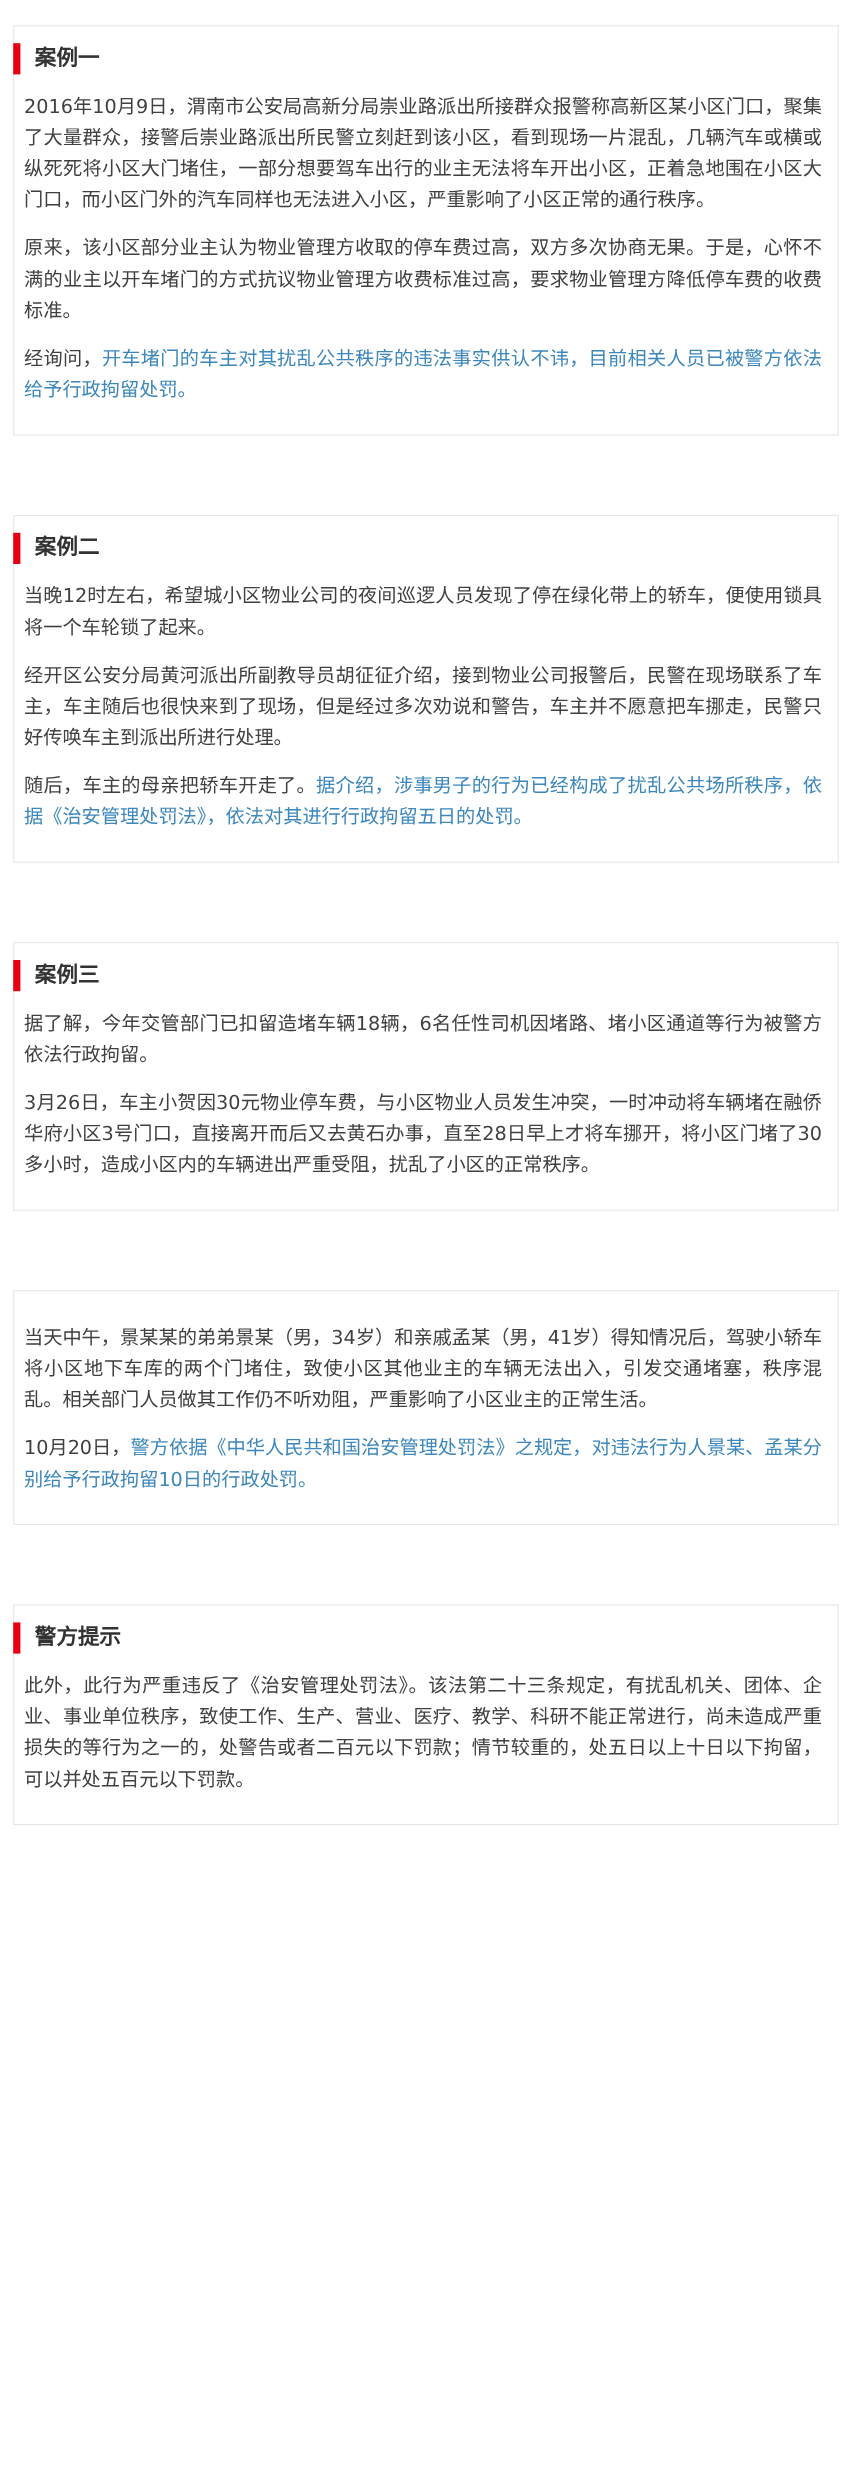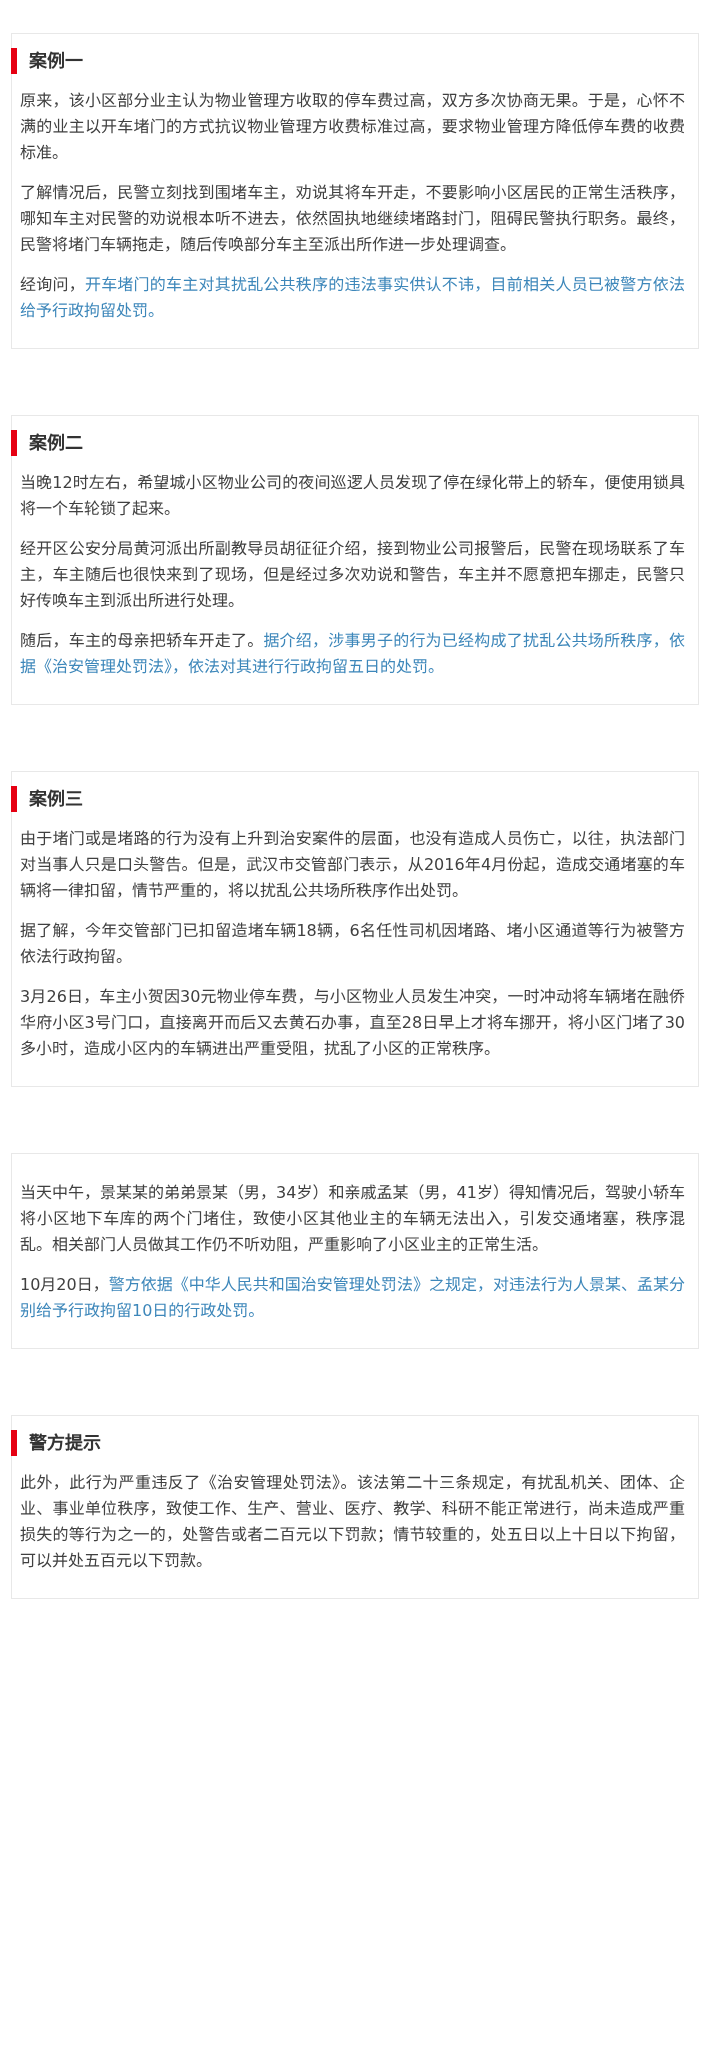--- a/index.html
+++ b/index.html
@@ -14,21 +14,21 @@
   html,body{margin:0;padding:0;background:var(--bg);}
   body{
     width:710px;
     font-family:"DejaVu Sans","Liberation Sans",sans-serif;
   }
   main[data-name="article"]{
     padding:21px 0 17px;
   }
   .card{
     position:relative;
-    margin:12px 11px 66px;
+    margin:0 11px 66px;
     border:1px solid var(--border);
     background:#ffffff;
     padding:12px 13px 24px 8px;
   }
   .card:last-child{margin-bottom:0;}
   .card-title{
     display:flex;
     align-items:center;
     margin:2px 0 0;
     font-size:18px;
@@ -56,39 +56,38 @@
 </style>
 </head>
 <body>
 
 <main data-name="article">
     <section class="card" data-name="case-card-1">
       <h2 class="card-title" data-name="section-title">
         <span class="accent-bar" data-name="title-accent-bar"></span>
         <span data-name="section-title-text">案例一</span>
       </h2>
+      <p class="body-para" data-name="paragraph"><span class="plain" data-name="body-text">2016年10月9日，渭南市公安局高新分局崇业路派出所接群众报警称高新区某小区门口，聚集了大量群众，接警后崇业路派出所民警立刻赶到该小区，看到现场一片混乱，几辆汽车或横或纵死死将小区大门堵住，一部分想要驾车出行的业主无法将车开出小区，正着急地围在小区大门口，而小区门外的汽车同样也无法进入小区，严重影响了小区正常的通行秩序。</span></p>
       <p class="body-para" data-name="paragraph"><span class="plain" data-name="body-text">原来，该小区部分业主认为物业管理方收取的停车费过高，双方多次协商无果。于是，心怀不满的业主以开车堵门的方式抗议物业管理方收费标准过高，要求物业管理方降低停车费的收费标准。</span></p>
-      <p class="body-para" data-name="paragraph"><span class="plain" data-name="body-text">了解情况后，民警立刻找到围堵车主，劝说其将车开走，不要影响小区居民的正常生活秩序，哪知车主对民警的劝说根本听不进去，依然固执地继续堵路封门，阻碍民警执行职务。最终，民警将堵门车辆拖走，随后传唤部分车主至派出所作进一步处理调查。</span></p>
       <p class="body-para" data-name="paragraph"><span class="plain" data-name="body-text">经询问，</span><span class="hl" data-name="highlighted-text">开车堵门的车主对其扰乱公共秩序的违法事实供认不讳，目前相关人员已被警方依法给予行政拘留处罚。</span></p>
     </section>
     <section class="card" data-name="case-card-2">
       <h2 class="card-title" data-name="section-title">
         <span class="accent-bar" data-name="title-accent-bar"></span>
         <span data-name="section-title-text">案例二</span>
       </h2>
       <p class="body-para" data-name="paragraph"><span class="plain" data-name="body-text">当晚12时左右，希望城小区物业公司的夜间巡逻人员发现了停在绿化带上的轿车，便使用锁具将一个车轮锁了起来。</span></p>
       <p class="body-para" data-name="paragraph"><span class="plain" data-name="body-text">经开区公安分局黄河派出所副教导员胡征征介绍，接到物业公司报警后，民警在现场联系了车主，车主随后也很快来到了现场，但是经过多次劝说和警告，车主并不愿意把车挪走，民警只好传唤车主到派出所进行处理。</span></p>
       <p class="body-para" data-name="paragraph"><span class="plain" data-name="body-text">随后，车主的母亲把轿车开走了。</span><span class="hl" data-name="highlighted-text">据介绍，涉事男子的行为已经构成了扰乱公共场所秩序，依据《治安管理处罚法》，依法对其进行行政拘留五日的处罚。</span></p>
     </section>
     <section class="card" data-name="case-card-3">
       <h2 class="card-title" data-name="section-title">
         <span class="accent-bar" data-name="title-accent-bar"></span>
         <span data-name="section-title-text">案例三</span>
       </h2>
-      <p class="body-para" data-name="paragraph"><span class="plain" data-name="body-text">由于堵门或是堵路的行为没有上升到治安案件的层面，也没有造成人员伤亡，以往，执法部门对当事人只是口头警告。但是，武汉市交管部门表示，从2016年4月份起，造成交通堵塞的车辆将一律扣留，情节严重的，将以扰乱公共场所秩序作出处罚。</span></p>
       <p class="body-para" data-name="paragraph"><span class="plain" data-name="body-text">据了解，今年交管部门已扣留造堵车辆18辆，6名任性司机因堵路、堵小区通道等行为被警方依法行政拘留。</span></p>
       <p class="body-para" data-name="paragraph"><span class="plain" data-name="body-text">3月26日，车主小贺因30元物业停车费，与小区物业人员发生冲突，一时冲动将车辆堵在融侨华府小区3号门口，直接离开而后又去黄石办事，直至28日早上才将车挪开，将小区门堵了30多小时，造成小区内的车辆进出严重受阻，扰乱了小区的正常秩序。</span></p>
     </section>
     <section class="card" data-name="case-card-4">
       <p class="body-para" data-name="paragraph"><span class="plain" data-name="body-text">当天中午，景某某的弟弟景某（男，34岁）和亲戚孟某（男，41岁）得知情况后，驾驶小轿车将小区地下车库的两个门堵住，致使小区其他业主的车辆无法出入，引发交通堵塞，秩序混乱。相关部门人员做其工作仍不听劝阻，严重影响了小区业主的正常生活。</span></p>
       <p class="body-para" data-name="paragraph"><span class="plain" data-name="body-text">10月20日，</span><span class="hl" data-name="highlighted-text">警方依据《中华人民共和国治安管理处罚法》之规定，对违法行为人景某、孟某分别给予行政拘留10日的行政处罚。</span></p>
     </section>
     <section class="card" data-name="case-card-5">
       <h2 class="card-title" data-name="section-title">
         <span class="accent-bar" data-name="title-accent-bar"></span>

